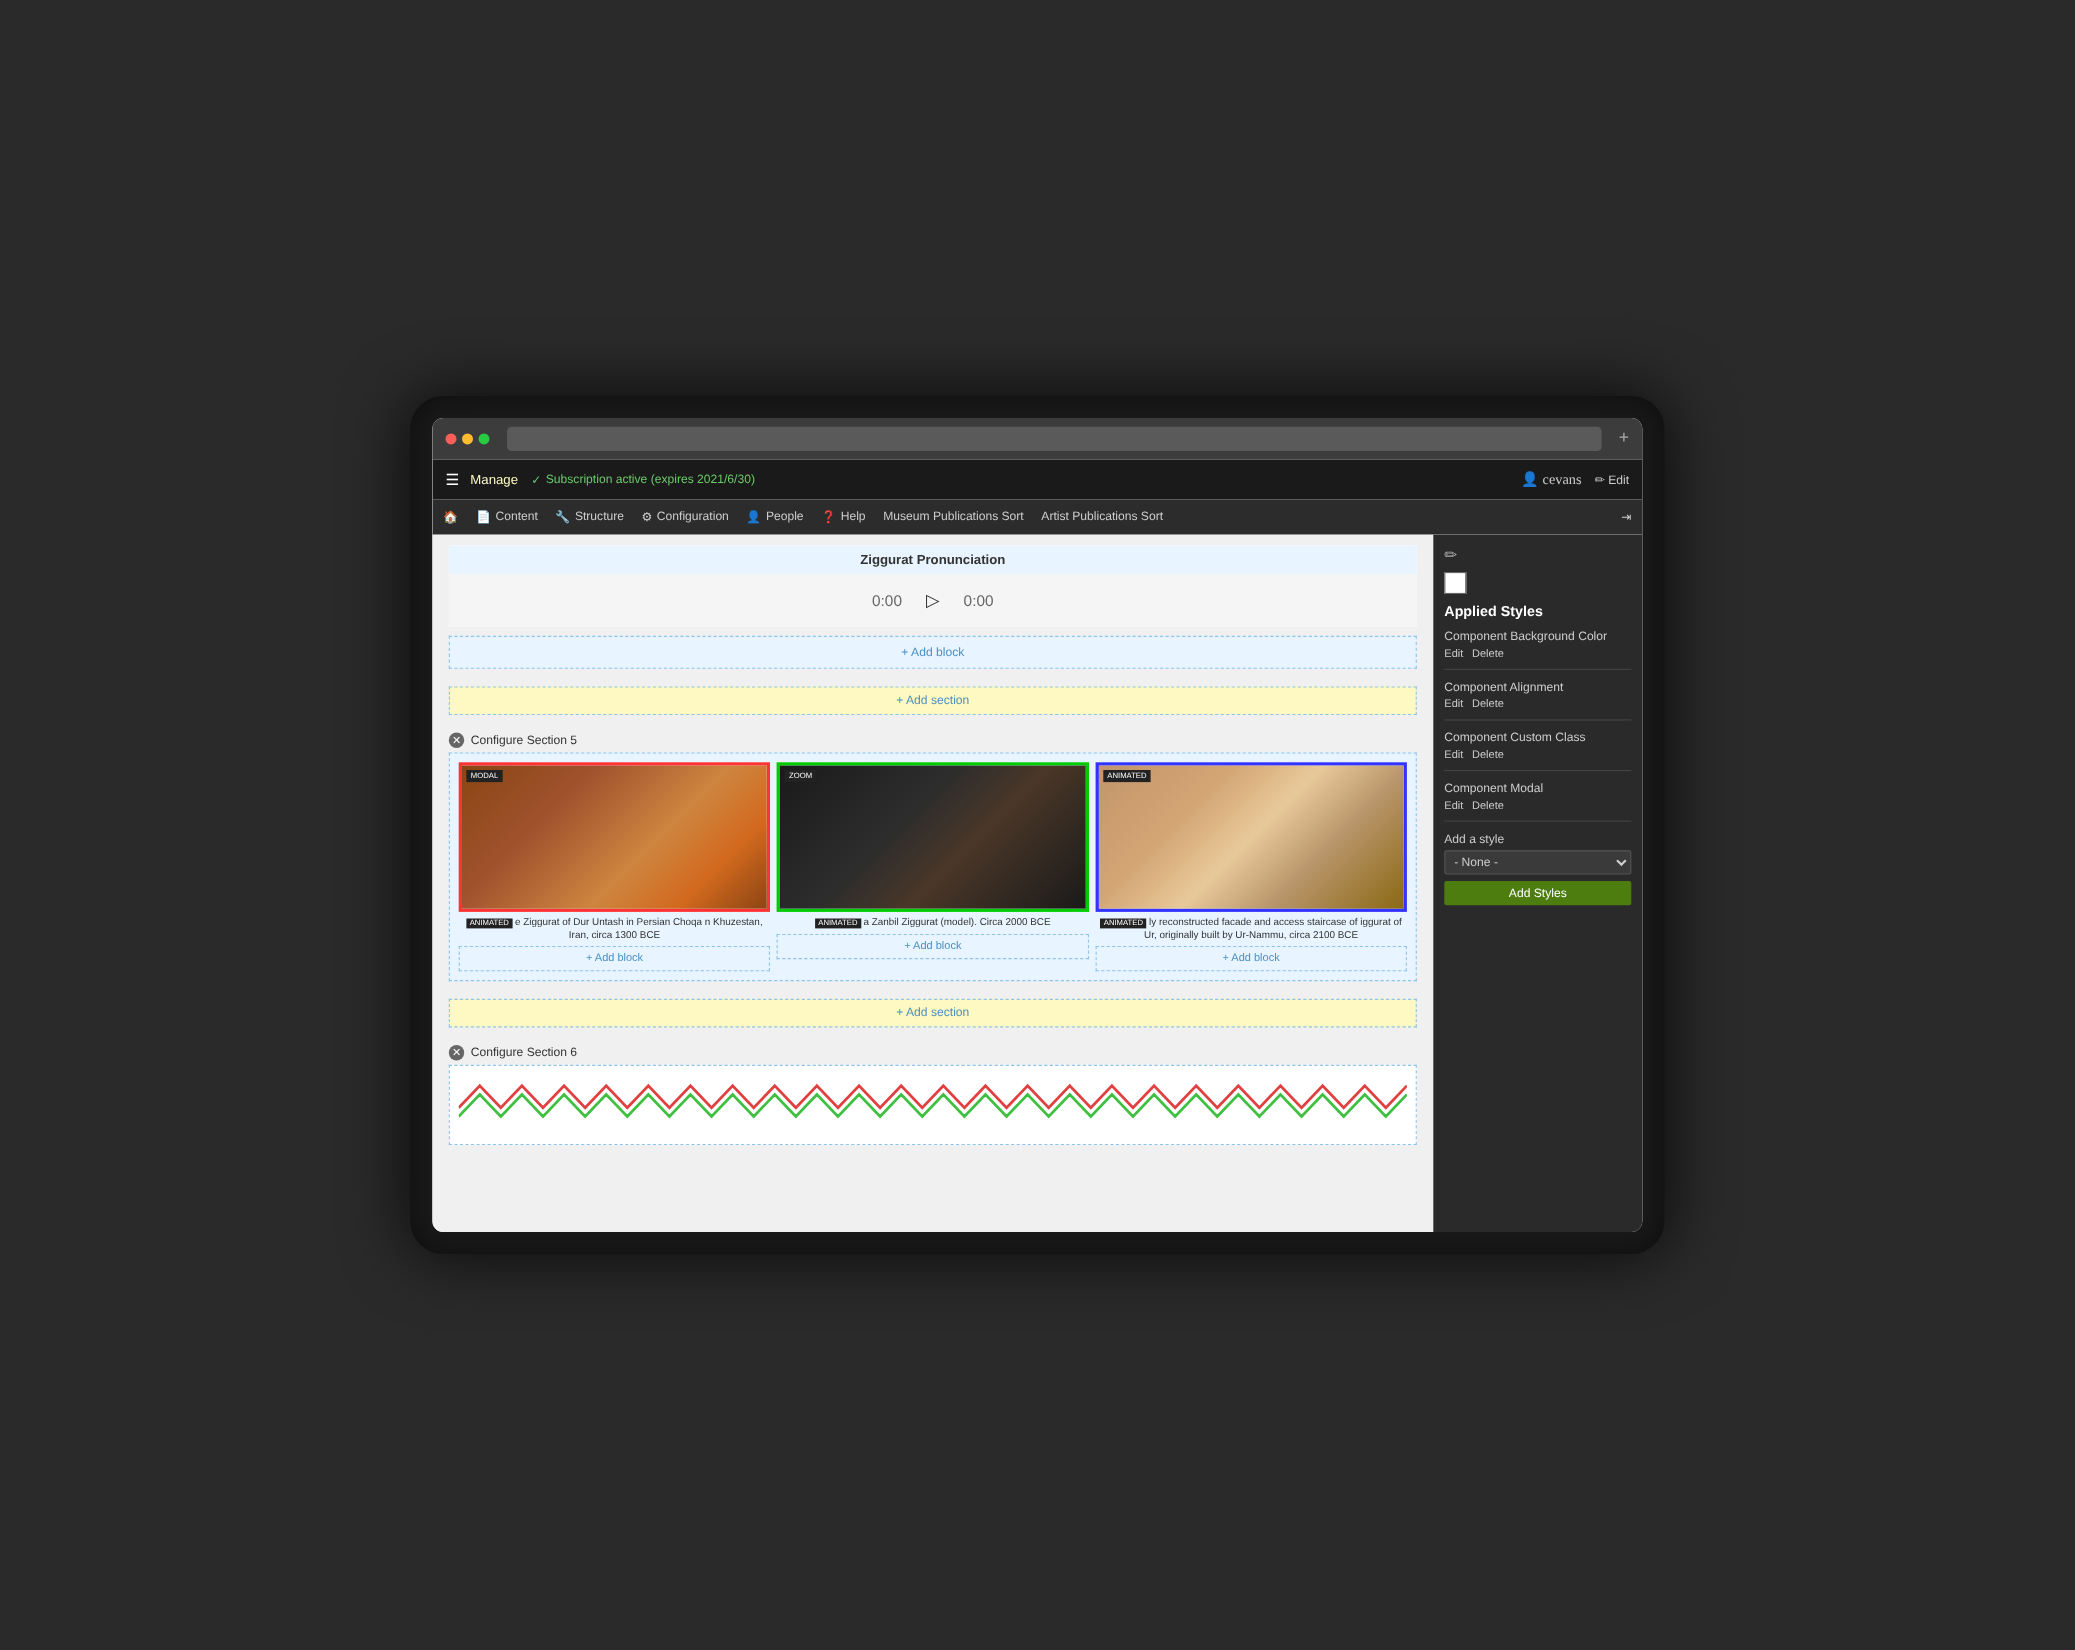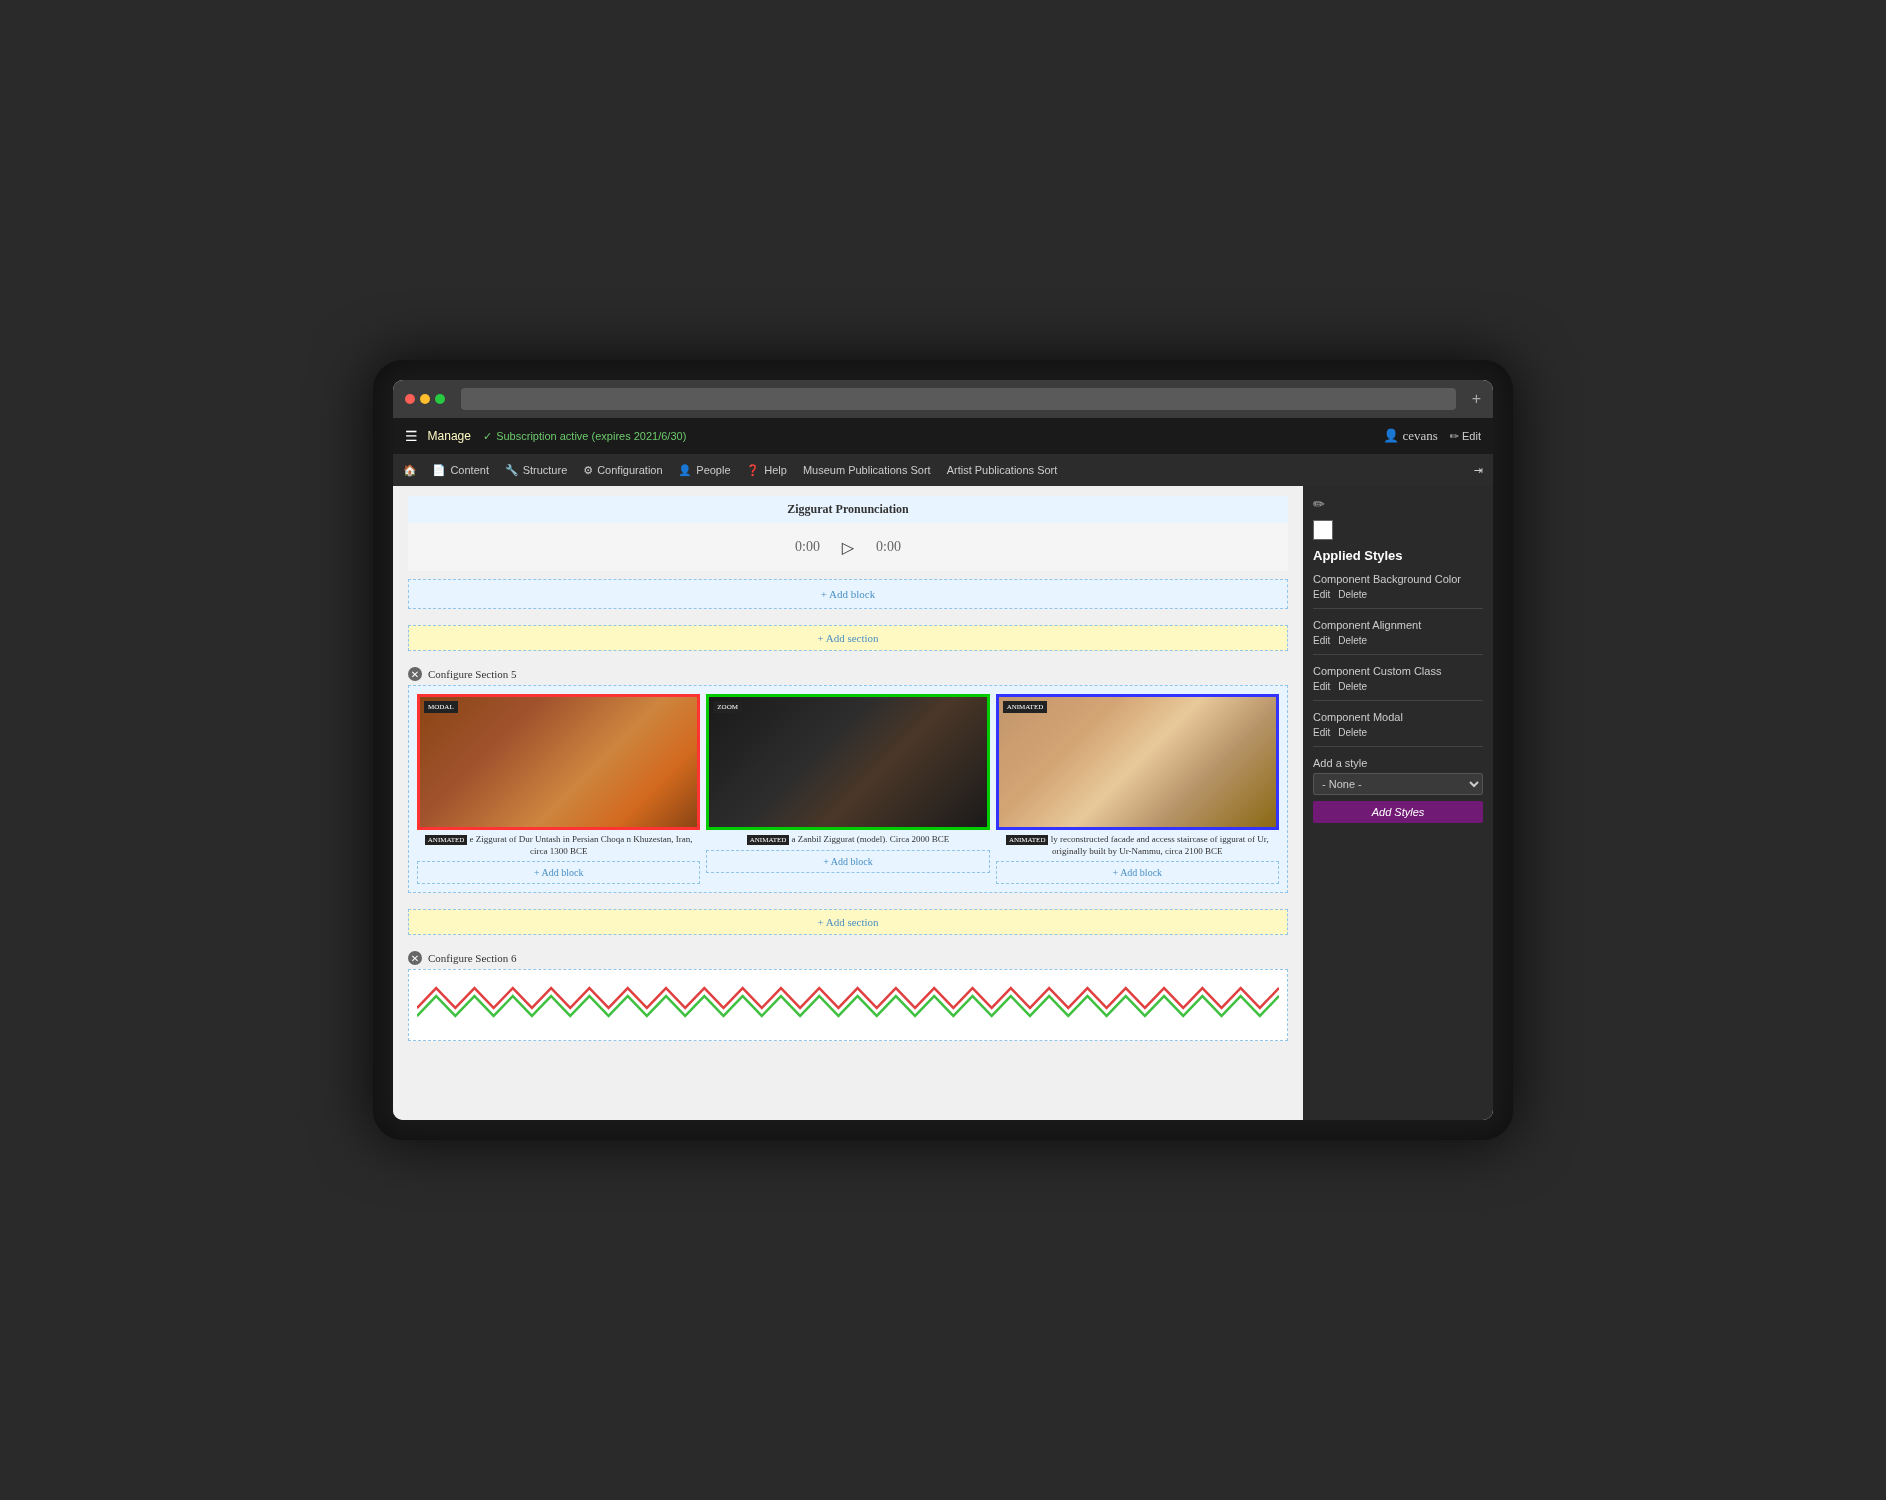--- a/index.html
+++ b/index.html
@@ -167,21 +167,20 @@
       background: #2a2a2a;
       color: #fff;
       flex-shrink: 0;
       padding: 10px;
       overflow-y: auto;
       font-size: 11px;
     }
     
     .content-inner {
       padding: 10px 15px;
-      font-family: Liberation Serif, serif;
     }
     
     .audio-section {
       background: #fff;
       margin-bottom: 8px;
       border-radius: 2px;
     }
     .audio-title {
       background: #e8f4ff;
       padding: 6px 10px;
@@ -376,28 +375,27 @@
       background: #3a3a3a;
       border: 1px solid #555;
       color: #ccc;
       padding: 3px 4px;
       font-size: 11px;
       border-radius: 2px;
       margin-bottom: 6px;
     }
     .add-styles-btn {
       width: 100%;
-      background: #701a75;
+      background: #4d7c0f;
       color: #fff;
       border: none;
       padding: 5px;
       font-size: 11px;
       cursor: pointer;
       border-radius: 2px;
-      font-style: italic;
     }
     
     .zigzag-svg {
       width: 100%;
       height: 50px;
     }
   </style>
 </head>
 <body>
 

